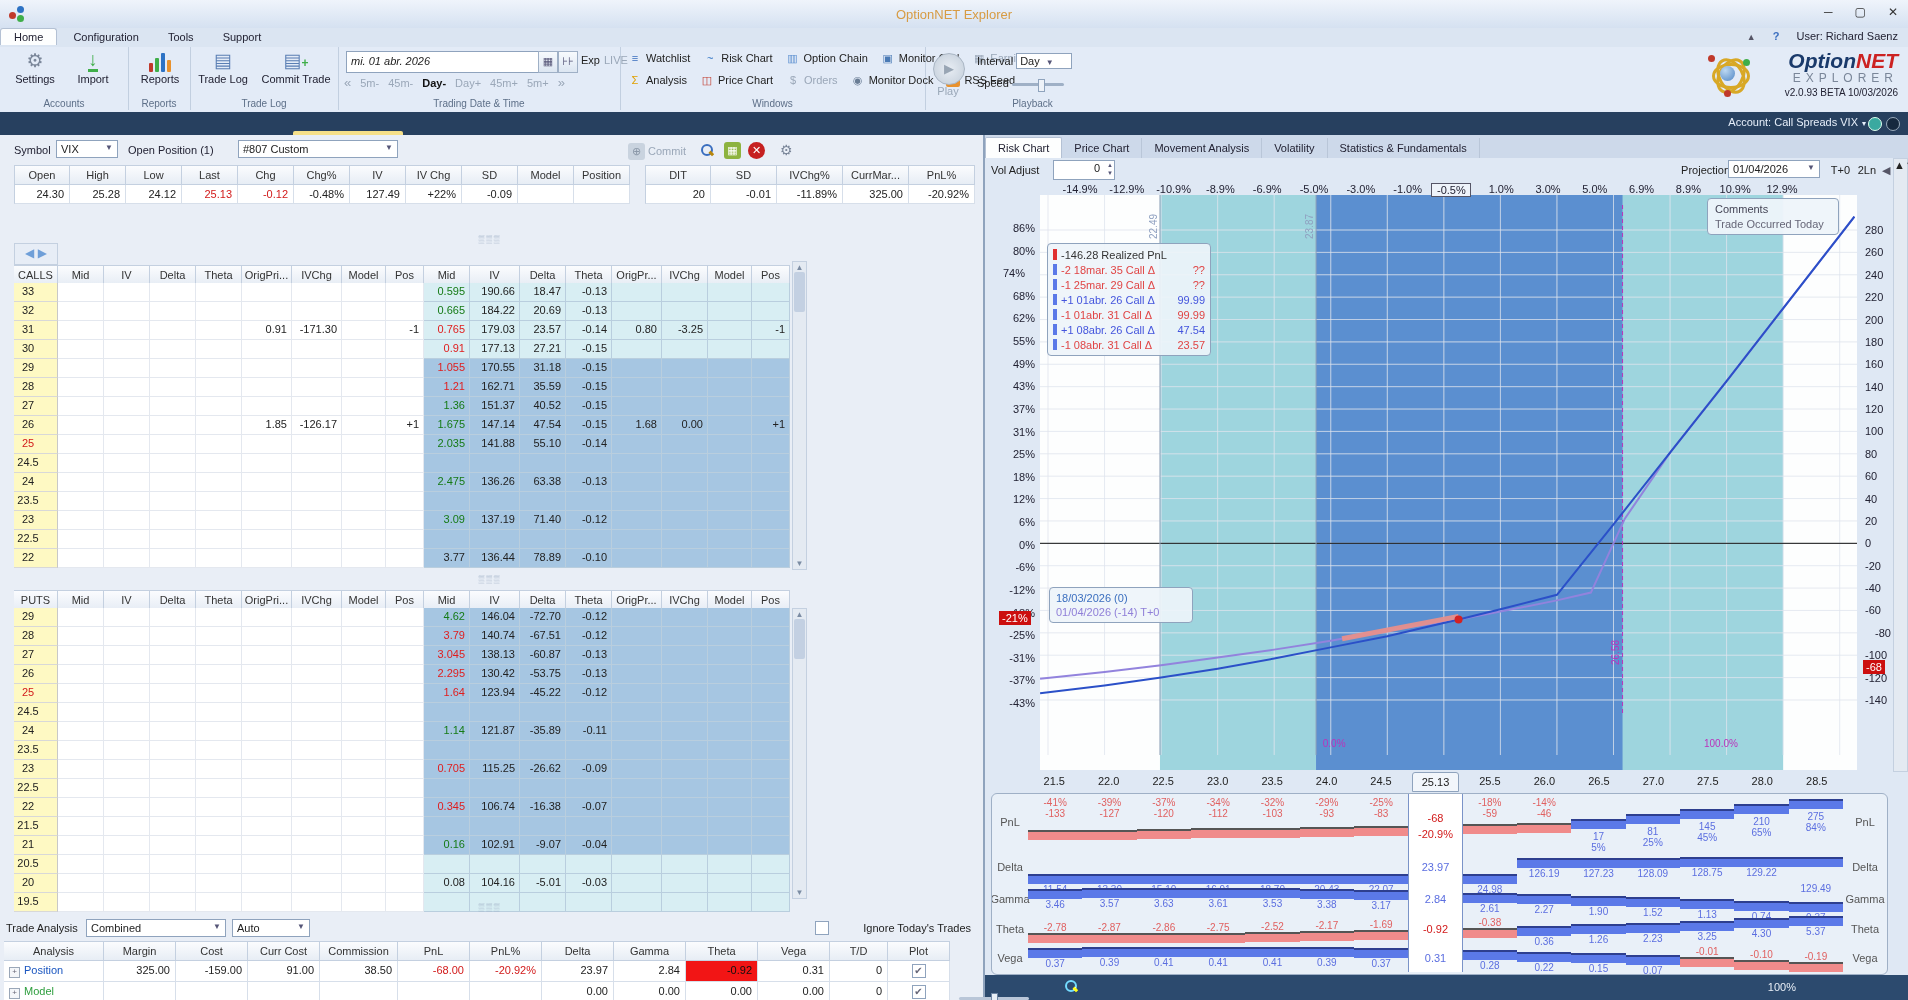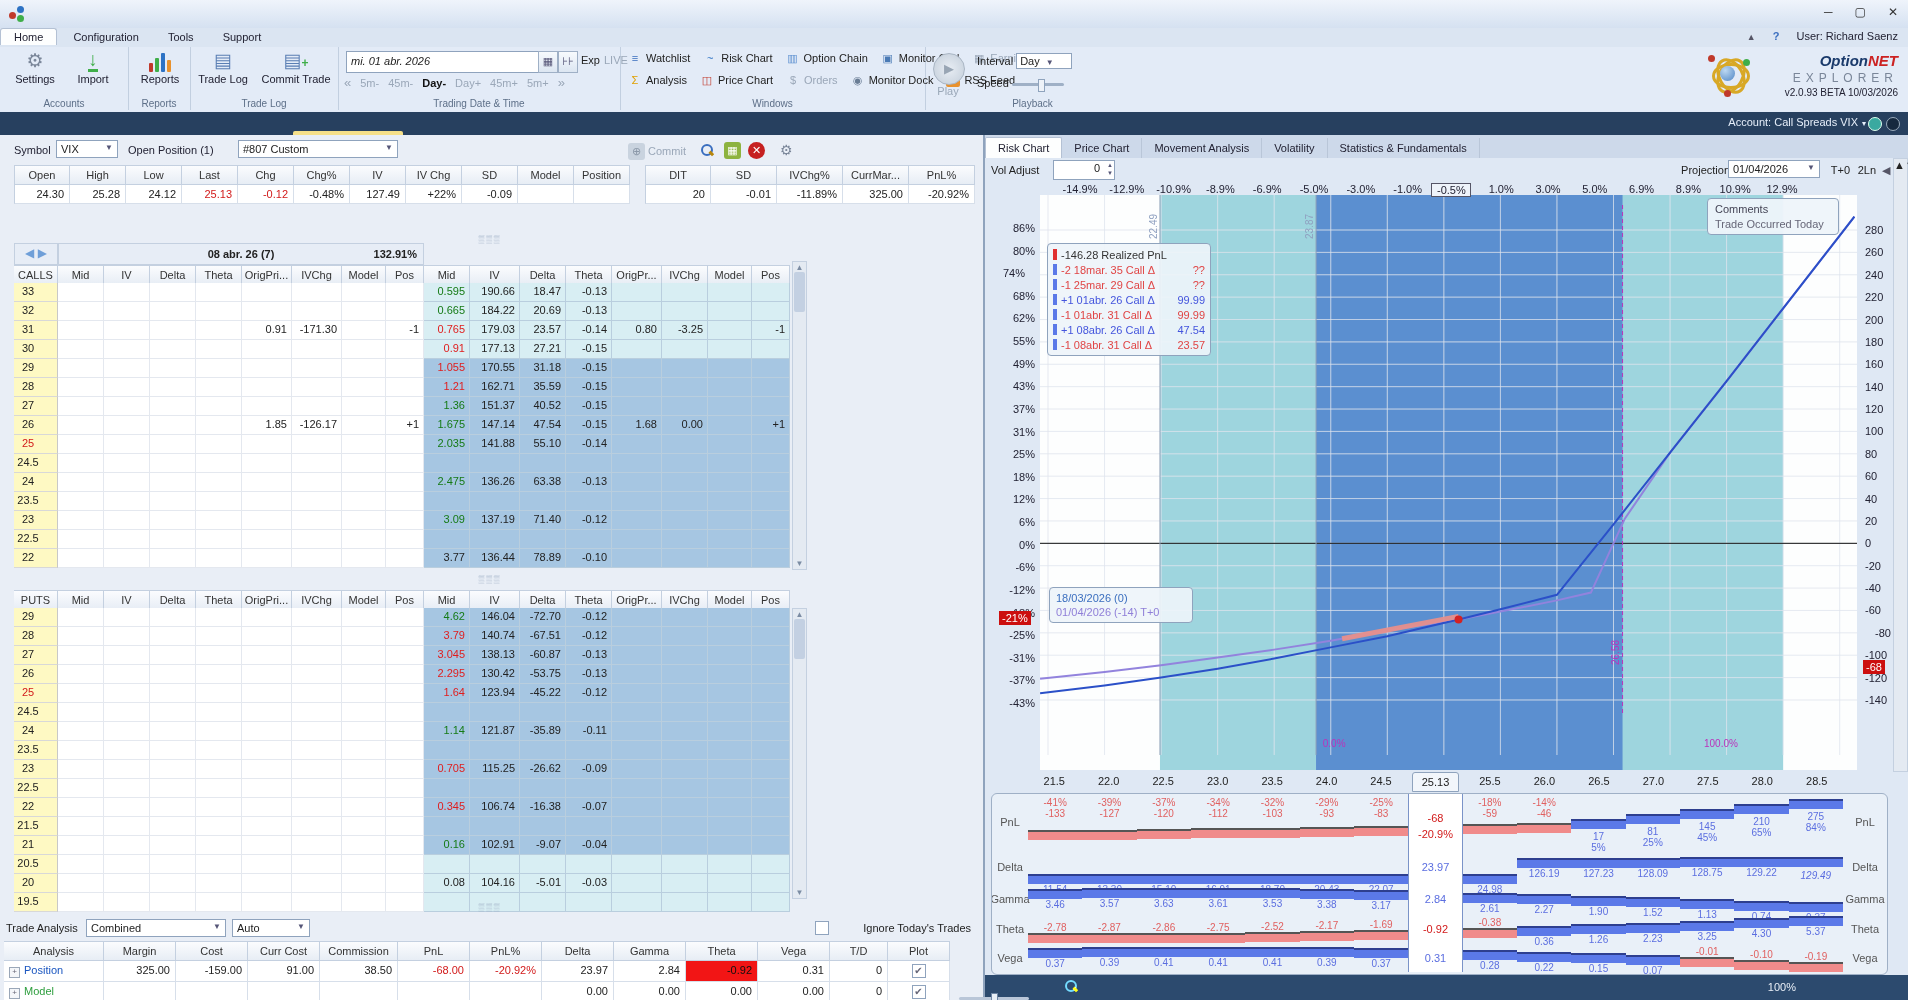--- a/index.html
+++ b/index.html
@@ -40,21 +40,21 @@
   .playlbl{position:absolute;left:8px;top:38px;width:30px;text-align:center;color:#9aa7b8;}
   .combo{display:inline-block;background:#fff;border:1px solid #8fa3bd;padding:1px 3px;position:relative;}
   .combo .car{color:#557;font-size:8px;margin-left:6px;}
   .slider{display:inline-block;width:52px;height:3px;background:#9fb0c6;border-radius:2px;position:relative;vertical-align:middle;}
   .slider i{position:absolute;top:-4px;left:26px;width:5px;height:11px;background:#eef2f8;border:1px solid #8fa3bd;}
   .onelogo{position:absolute;right:10px;top:3px;text-align:right;}
   .atom{position:absolute;right:158px;top:6px;width:44px;height:44px;}
   .atom .ring{position:absolute;left:6px;top:10px;width:32px;height:20px;border:3px solid #d8a826;border-radius:50%;}
   .atom .ball{position:absolute;left:14px;top:13px;width:15px;height:15px;border-radius:50%;background:radial-gradient(circle at 35% 30%,#bcd8f2,#4f86c4);}
   .atom .dot{position:absolute;width:7px;height:7px;border-radius:50%;}
-  .lg1{font-size:15px;font-style:italic;font-weight:bold;color:#1a3a6b;line-height:22px;}
+  .lg1{font-size:21px;font-style:italic;font-weight:bold;color:#1a3a6b;line-height:22px;}
   .lg1 b{color:#cc2222;font-style:italic;}
   .lg2{font-size:12px;letter-spacing:5px;color:#7a8699;line-height:12px;}
   .lg3{font-size:10px;color:#223;margin-top:3px;}
   
   .tabstrip{position:absolute;left:0;top:112px;right:0;height:40px;background:#27405f;display:flex;align-items:flex-end;}
   .atab{padding:4px 14px 4px 14px;color:#d9e4f2;margin-left:2px;}
   .atab.active{background:#f6e089;color:#222;border-radius:2px 2px 0 0;}
   .atab .x{color:#7c2222;font-weight:bold;margin-left:8px;}
   .acct{position:absolute;right:42px;top:4px;color:#e6eefa;}
   .acct .car{font-size:8px;margin-left:4px;}
@@ -147,20 +147,21 @@
 <body>
 
 <div class="window">
 
   <div class="titlebar">
     <span class="appicon">
       <i style="left:0;top:6px;background:#c0392b"></i>
         <i style="left:8px;top:0;background:#2d72c4"></i>
         <i style="left:8px;top:9px;background:#3fae49"></i>
     </span>
+    <div class="apptitle">OptionNET Explorer</div>
     <div class="winctl">
       <span>─</span>
       <span>▢</span>
       <span>✕</span>
     </div>
   </div>
 
   <div class="menubar">
     <span class="mtab active">Home</span>
     <span class="mtab">Configuration</span>
@@ -366,24 +367,20 @@
         <div class="qv">-0.01</div>
         <div class="qv">-11.89%</div>
         <div class="qv">325.00</div>
         <div class="qv">-20.92%</div>
       </div>
     <div class="dots" style="top:100px">▒▒▒</div>
 
     <div class="abs" style="left:14px;top:108px;width:776px">
       <div style="display:grid;grid-template-columns:44px 366px 366px;height:22px">
         <div class="navarrows">◀ ▶</div>
-        <div class="sechead">
-            <span>08 abr. 26 (7)</span>
-            <span class="secpct">132.91%</span>
-          </div>
       </div>
       <div class="chaingrid" id="callsHead" style="height:18px">
           <div class="chead">CALLS</div>
           <div class="chead">Mid</div>
           <div class="chead">IV</div>
           <div class="chead">Delta</div>
           <div class="chead">Theta</div>
           <div class="chead">OrigPri...</div>
           <div class="chead">IVChg</div>
           <div class="chead">Model</div>
@@ -1453,21 +1450,21 @@
           <div class="scell">
             <div class="sbar pos" style="top: 7.4px;"></div>
             <div class="stx txblue" style="top: 17.4px;">128.75</div>
           </div>
           <div class="scell">
             <div class="sbar pos" style="top: 7.3248px;"></div>
             <div class="stx txblue" style="top: 17.3248px;">129.22</div>
           </div>
           <div class="scell">
             <div class="sbar pos" style="top: 7.2816px;"></div>
-            <div class="stx txblue" style="top: 20px; font-style: italic;">129.49</div>
+            <div class="stx txblue" style="top: 33px;">129.49</div>
           </div>
           <div class="slabel">Delta</div>
         </div>
         <div class="srow" style="height: 30px;">
           <div class="slabel">Gamma</div>
           <div class="scell">
             <div class="sbar pos" style="top: 4.776px;"></div>
             <div class="stx txblue" style="top: 14.776px;">3.46</div>
           </div>
           <div class="scell">

